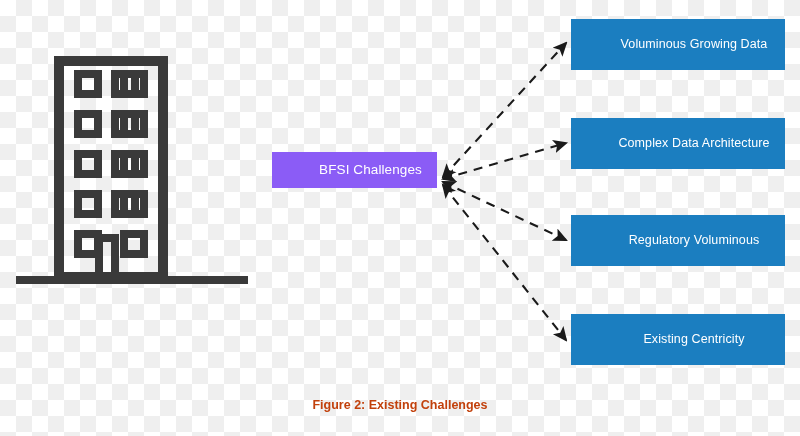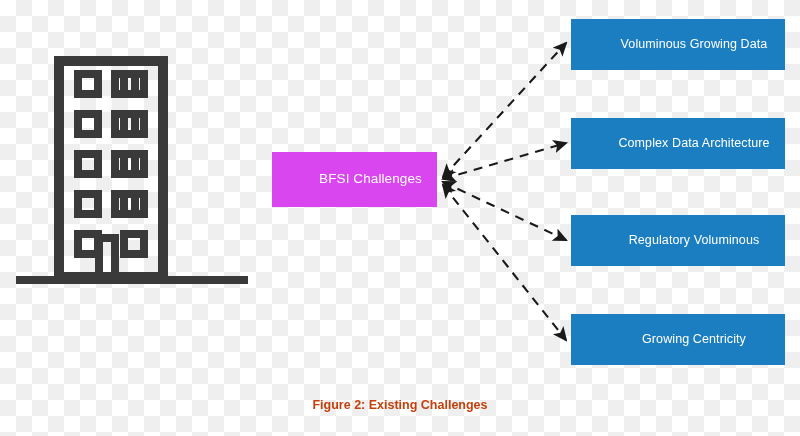--- a/index.html
+++ b/index.html
@@ -55,25 +55,25 @@
     line-height: 1.2;
     padding-left: 32px;
   }
   .node-box.blue {
     background-color: #1b7ec0;
     left: 571px;
     width: 214px;
     height: 51px;
   }
   .node-box.orange {
-    background-color: #d946ef;
+    background-color: #8b5cf6;
     left: 272px;
     top: 152px;
     width: 165px;
-    height: 55px;
+    height: 36px;
     font-size: 13.5px;
   }
   .node-box.b1 { top: 19px; }
   .node-box.b2 { top: 118px; }
   .node-box.b3 { top: 215px; }
   .node-box.b4 { top: 314px; }
 
   
   .caption {
     position: absolute;
@@ -152,18 +152,18 @@
 
   <div class="node-box blue b2">
     <span>Complex Data Architecture</span>
   </div>
 
   <div class="node-box blue b3">
     <span>Regulatory Voluminous</span>
   </div>
 
   <div class="node-box blue b4">
-    <span>Growing Centricity</span>
+    <span>Existing Centricity</span>
   </div>
 
   <div class="caption">Figure 2: Existing Challenges</div>
 
 </div>
 
 </body></html>

